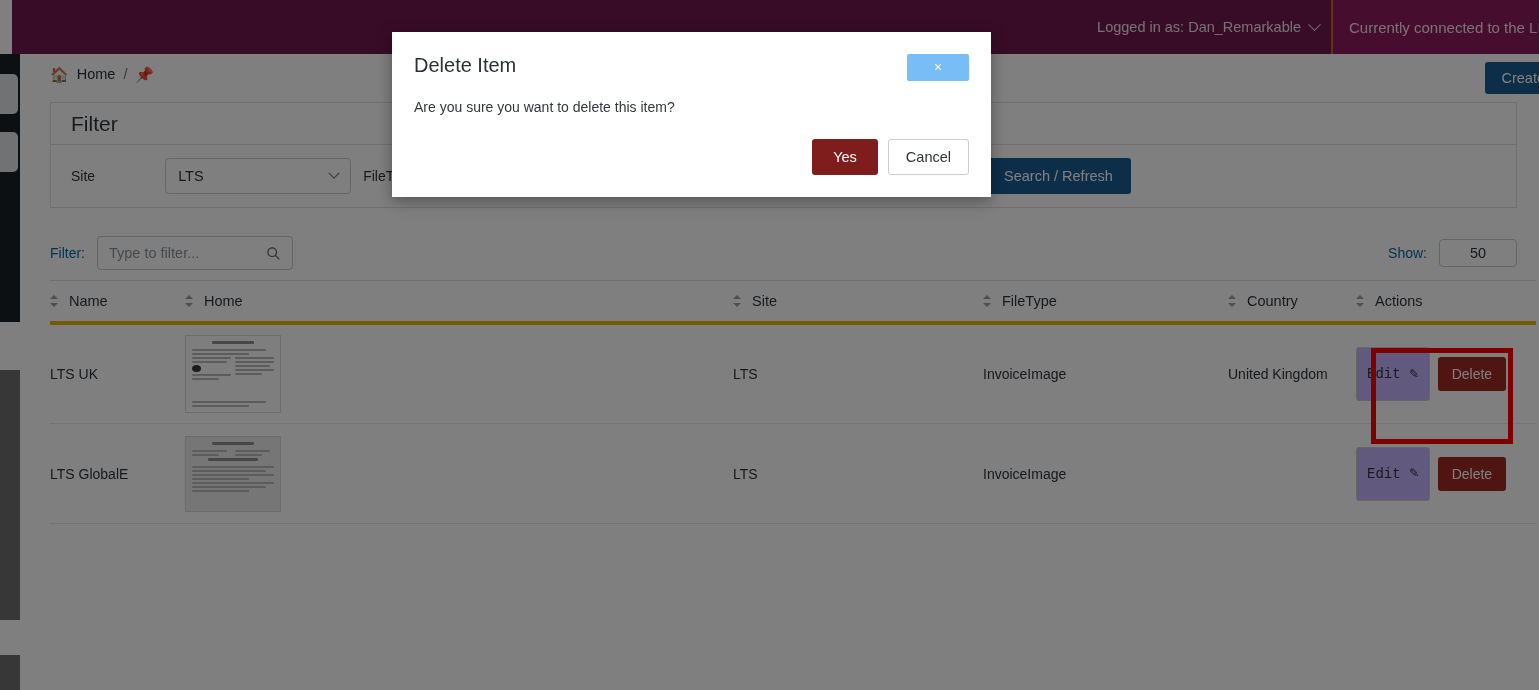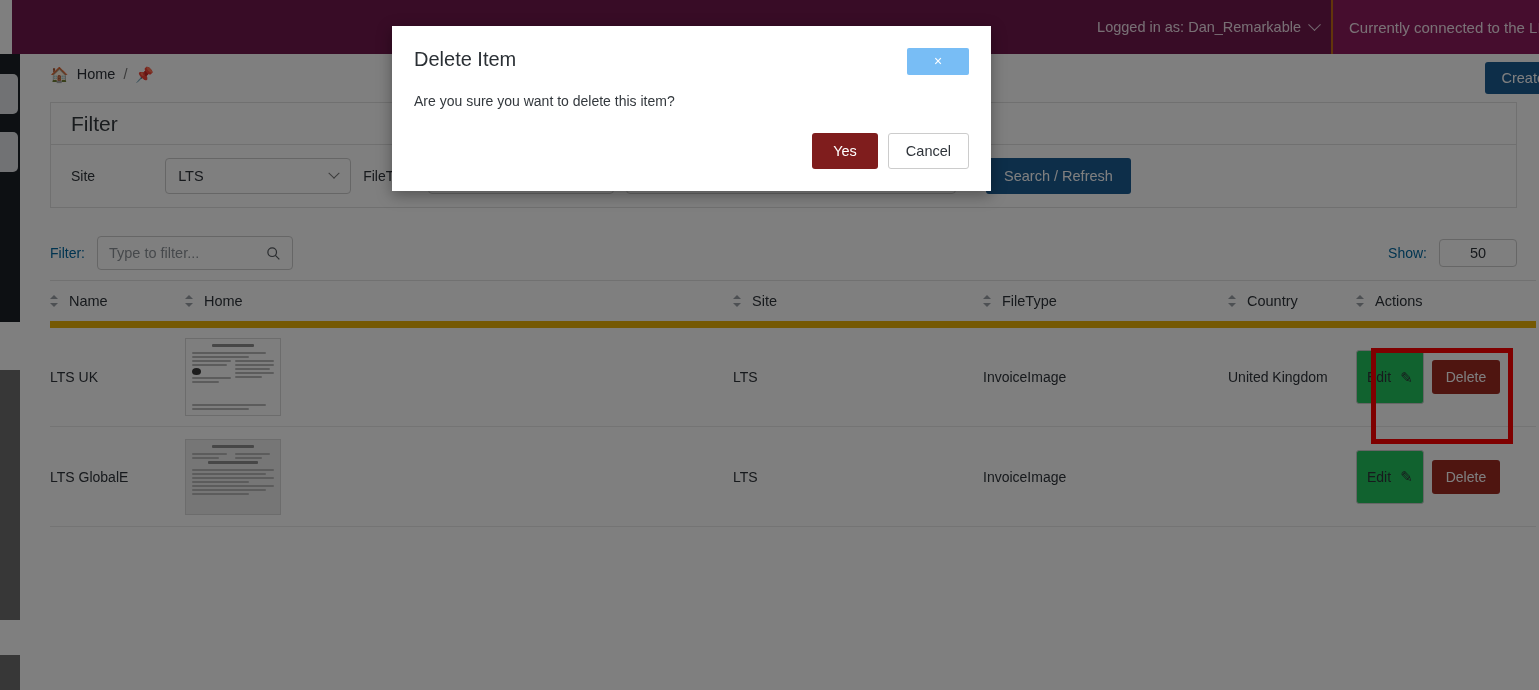--- a/index.html
+++ b/index.html
@@ -223,21 +223,21 @@
     color: #2f343a;
   }
 
   table.grid { width: 100%; border-collapse: collapse; table-layout: fixed; }
   table.grid th {
     text-align: left;
     font-weight: normal;
     font-size: 14.5px;
     color: #2f343a;
     padding: 12px 0 12px 0;
-    border-bottom: 7px solid #eab308;
+    border-bottom: 4px solid #eab308;
     border-top: 1px solid #e2e2e2;
   }
   .th-inner { display: flex; align-items: center; gap: 10px; }
   .sort-ico {
     position: relative;
     width: 9px; height: 14px;
     flex: none;
   }
   .sort-ico::before, .sort-ico::after {
     content: "";
@@ -285,24 +285,24 @@
   .tl.w70 { width: 70%; }
   .tl.w100{ width: 100%; }
   .thumb-cols { display: flex; gap: 4px; flex: 1; }
   .thumb-col { flex: 1; display: flex; flex-direction: column; gap: 2px; }
   .blob { width: 9px; height: 7px; background: #3a3a3a; border-radius: 50%; }
 
   .actions-cell { position: relative; }
   .actions-inner { display: flex; align-items: center; gap: 8px; }
   .btn-edit {
     border: 1px solid #ccc;
-    background: #22c55e;
+    background: #c4b5fd;
     border-radius: 3px;
     font-size: 14px;
-    font-family: Liberation Sans, sans-serif;
+    font-family: Liberation Mono, monospace;
     color: #2f343a;
     padding: 18px 10px;
     display: flex;
     align-items: center;
     gap: 9px;
   }
   .pencil { font-size: 15px; line-height: 1; }
   .btn-delete {
     background: #9f2a21;
     color: #fff;
@@ -328,21 +328,21 @@
   
   .backdrop {
     position: absolute;
     inset: 0;
     background: rgba(0,0,0,0.5);
     z-index: 50;
   }
   .modal {
     position: absolute;
     left: 392px;
-    top: 26px;
+    top: 32px;
     width: 599px;
     background: #ffffff;
     z-index: 60;
     box-shadow: 0 4px 14px rgba(0,0,0,0.35);
   }
   .modal-head {
     padding: 22px 22px 0 22px;
     display: flex;
     align-items: flex-start;
     justify-content: space-between;

